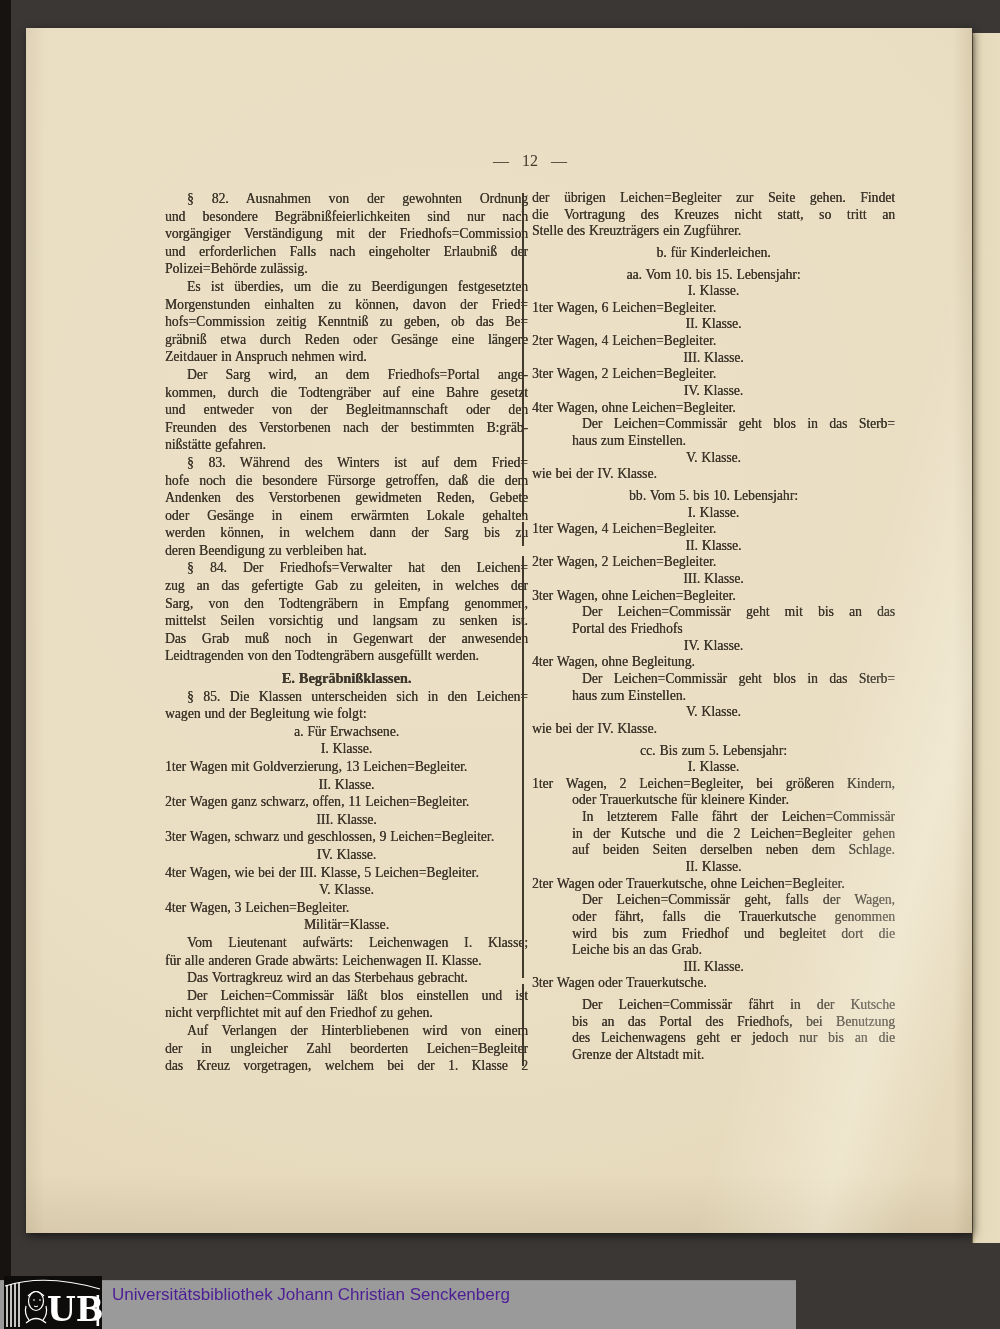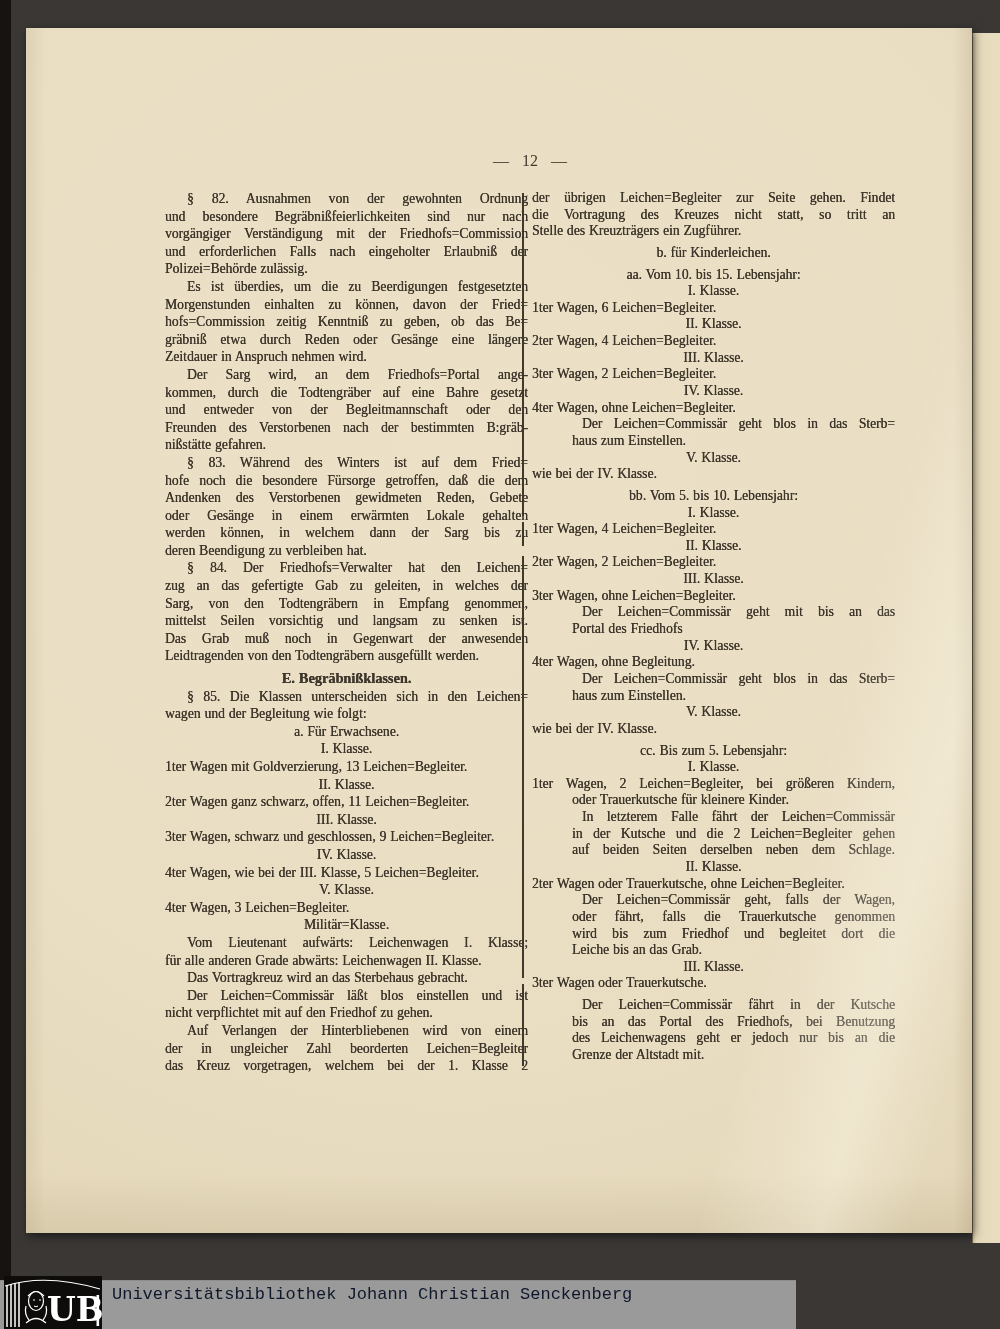--- a/index.html
+++ b/index.html
@@ -70,22 +70,22 @@
   .footer-bar{
     position:absolute;left:0;top:1280px;width:796px;height:49px;
     background:#9a9a9a;
     border-top:1px solid #8d8d8d;
   }
   .ub-logo{
     position:absolute;left:4px;top:-5px;width:98px;height:54px;
   }
   .lib-text{
     position:absolute;left:112px;top:3px;
-    color:#0f172a;
-    font-family:Liberation Mono, monospace;
+    color:#4c1d95;
+    font-family:Liberation Sans, sans-serif;
     font-size:17px;line-height:21px;
   }
 </style>
 </head>
 <body>
 
 <div class="gutter-strip"></div>
 <div class="next-page-edge"></div>
 
 <div class="page">

